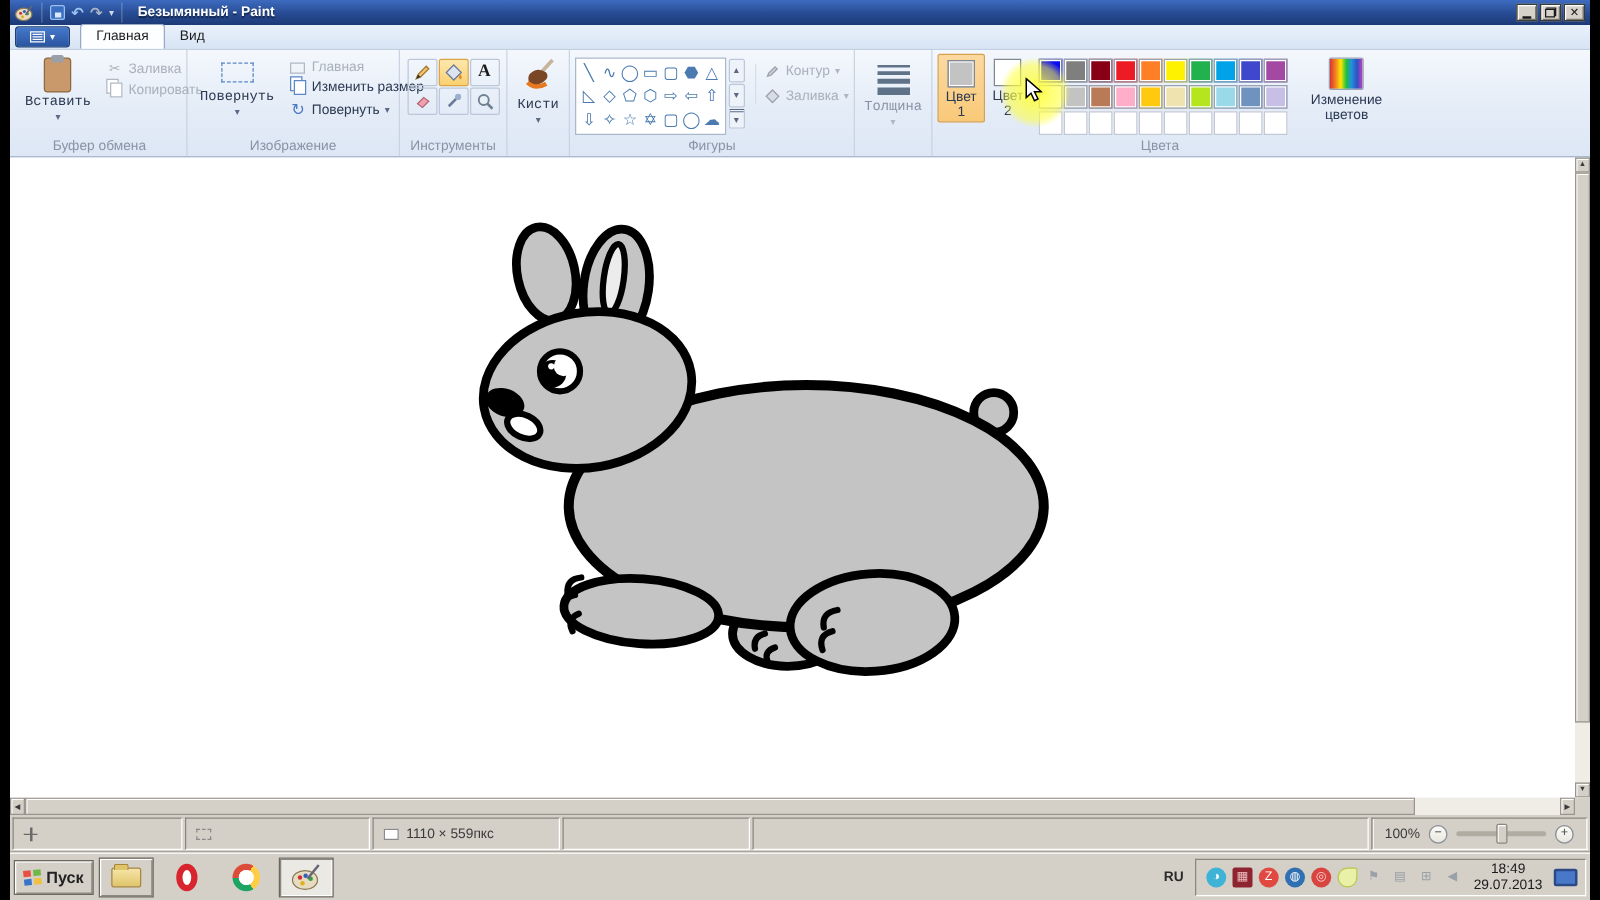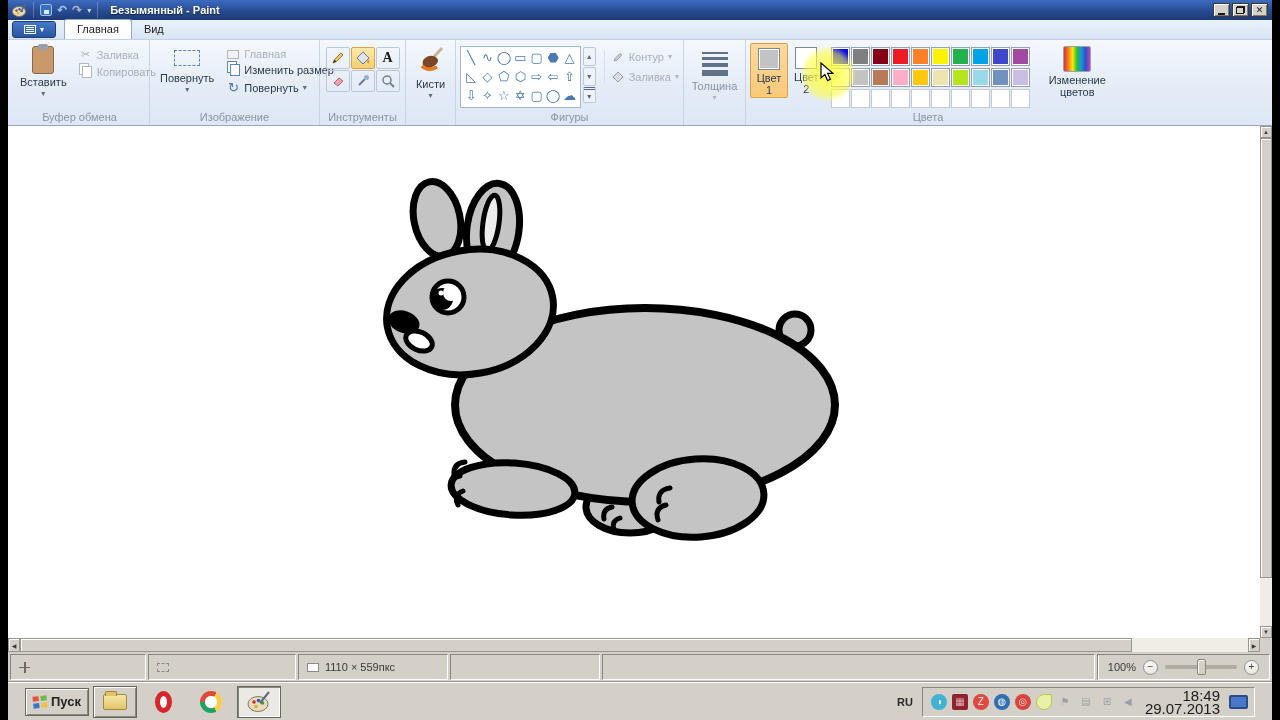--- a/index.html
+++ b/index.html
@@ -36,21 +36,21 @@
 
   
   .ribbon { height:86px; flex:0 0 86px; background:linear-gradient(180deg,#f4f8fd,#e4ecf7 55%,#dde7f5); border-bottom:1px solid #98a8c0; display:flex; align-items:stretch; padding-left:2px; }
   .rgroup { display:flex; flex-direction:column; border-right:1px solid #c8d3e4; }
   .rg-content { flex:1; display:flex; align-items:flex-start; padding:3px 4px 0; }
   .rg-label { flex:0 0 15px; text-align:center; color:#8a93a5; font-size:11px; line-height:14px; }
   .caret { font-size:8px; color:#5a6a85; line-height:8px; }
   .dim .caret { color:#aeb6c2; }
 
   .bigbtn { display:flex; flex-direction:column; align-items:center; justify-content:flex-start; gap:2px; padding:3px 6px 1px; border-radius:2px; }
-  .bigbtn .blabel { color:#2b3a52; line-height:12px; }
+  .bigbtn .blabel { color:#2b3a52; line-height:12px;font-family:Liberation Mono, monospace; }
   .smallcol { display:flex; flex-direction:column; justify-content:flex-start; gap:5px; margin:5px 0 0 6px; }
   .smallbtn { display:flex; align-items:center; gap:4px; color:#2b3a52; white-space:nowrap; }
   .smallbtn.dim, .smallbtn.dim .blabel { color:#a8b0bc; }
   .sicon { width:14px; display:inline-flex; justify-content:center; align-items:center; }
 
   .icon-clipboard { width:22px; height:28px; background:#c9996b; border:1px solid #8a6a42; border-radius:3px; position:relative; }
   .icon-clipboard::before { content:""; position:absolute; top:-3px; left:5px; width:10px; height:6px; background:#9aa0a8; border-radius:2px; }
   .icon-select { width:26px; height:16px; border:1px dashed #5b87c5; margin:4px 0; }
   .icon-copy { width:10px; height:12px; background:#fff; border:1px solid #b0b8c4; box-shadow:-3px -3px 0 -1px #fff,-3px -3px 0 0 #b0b8c4; margin-left:3px; }
   .icon-copy.blue { border-color:#5b87c5; box-shadow:-3px -3px 0 -1px #fff,-3px -3px 0 0 #5b87c5; }
@@ -101,21 +101,21 @@
   .cross::before { content:""; position:absolute; left:0; top:5px; width:11px; height:1.5px; background:#6a6a6a; }
   .cross::after { content:""; position:absolute; top:0; left:5px; height:11px; width:1.5px; background:#6a6a6a; }
   .selrect { width:12px; height:9px; border:1px dashed #8a8a8a; }
   .sizerect { width:12px; height:9px; border:1px solid #8a8a8a; background:#fff; }
   .zoomcell { display:flex; align-items:center; gap:7px; padding:0 10px; border-left:1px solid #8a877f; box-shadow:1px 0 0 #fff inset; }
   .zbtn { width:15px; height:15px; border:1px solid #8a8f98; border-radius:50%; background:linear-gradient(180deg,#fcfcf8,#e8e6de); display:flex; align-items:center; justify-content:center; font-size:10px; color:#444; line-height:1; }
   .ztrack { position:relative; width:72px; height:4px; background:#b0aca2; border-radius:2px; }
   .zthumb { position:absolute; left:45%; top:-6px; width:9px; height:16px; background:#d4d0c8; border:1px solid #8a877f; box-shadow:inset 1px 1px 0 #fff; border-radius:2px; }
 
   
-  .taskbar { flex:0 0 38px; background:#d4d0c8; border-top:1px solid #fff; box-shadow:0 -1px 0 #9a968e; display:flex; align-items:center; padding:0 17px; gap:4px; }
+  .taskbar { flex:0 0 38px; background:#d4d0c8; border-top:1px solid #fff; box-shadow:0 -1px 0 #9a968e; display:flex; align-items:center; padding:0 3px; gap:4px; }
   .startbtn { height:28px; padding:0 7px; background:#d4d0c8; border:1px solid #6a675f; box-shadow:inset 1px 1px 0 #fff, inset -1px -1px 0 #8a877f; display:flex; align-items:center; gap:4px; font-weight:bold; font-size:13px; }
   .flag { position:relative; width:14px; height:12px; transform:rotate(-6deg); }
   .flag i { position:absolute; width:6px; height:5px; }
   .flag .f1{ left:0; top:0; background:#e85042; } .flag .f2{ right:0; top:0; background:#70b84a; }
   .flag .f3{ left:0; bottom:0; background:#3a74c8; } .flag .f4{ right:0; bottom:0; background:#f0c040; }
   .appbtn { width:44px; height:32px; display:flex; align-items:center; justify-content:center; }
   .appbtn.raised { border:1px solid #6a675f; box-shadow:inset 1px 1px 0 #fff, inset -1px -1px 0 #8a877f; }
   .appbtn.pressed { border:1px solid #6a675f; box-shadow:inset 1px 1px 0 #8a877f, inset -1px -1px 0 #fff; background:#ebe9e3; }
   .folder { position:relative; width:24px; height:16px; background:linear-gradient(180deg,#f5e6a8,#e0c46a); border:1px solid #a8863e; border-radius:2px; }
   .folder::before { content:""; position:absolute; top:-4px; left:1px; width:10px; height:4px; background:#e0c46a; border:1px solid #a8863e; border-bottom:none; border-radius:2px 2px 0 0; }
@@ -123,21 +123,21 @@
   .chrome { position:relative; width:22px; height:22px; border-radius:50%; background:conic-gradient(from -90deg,#dd4b39 0deg 120deg,#ffcd46 120deg 240deg,#1da462 240deg 360deg); }
   .chrome::after { content:""; position:absolute; left:5px; top:5px; width:12px; height:12px; border-radius:50%; background:#fff; box-shadow:inset 0 0 0 2.5px #fff; }
   .chrome i { position:absolute; left:7.5px; top:7.5px; width:7px; height:7px; border-radius:50%; background:#4a7edb; }
   .spacer { flex:1; }
   .langbox { padding:2px 5px; font-weight:bold; color:#2a2a2a; }
   .tray { height:30px; display:flex; align-items:center; gap:5px; padding:0 6px 0 8px; border:1px solid; border-color:#8a877f #fff #fff #8a877f; }
   .tray-icon { width:16px; height:16px; display:flex; align-items:center; justify-content:center; font-size:10px; line-height:1; }
   .tray-icon.circle { border-radius:50%; }
   .tray-icon.square { border-radius:2px; }
   .tray-icon.leaf { border-radius:50% 2px 50% 50%; border:1px solid #b8c94a; }
-  .clock { text-align:right; line-height:13px; font-size:15px; color:#1a1a1a; padding:0 4px; }
+  .clock { text-align:center; line-height:13px; font-size:11px; color:#1a1a1a; padding:0 4px; }
   .display-icon { width:19px; height:14px; background:#4a78c8; border:2px solid #2a4a88; border-radius:2px; }
 
   
   .cursor-wrap { position:absolute; left:800px; top:46px; width:56px; height:56px; pointer-events:none; z-index:60; }
   .cursor-glow { position:absolute; inset:0; border-radius:50%; background:radial-gradient(circle, rgba(255,255,60,.95) 0%, rgba(255,255,60,.55) 55%, rgba(255,255,60,0) 72%); }
   .cursor-arrow { position:absolute; left:20px; top:16px; }
 </style>
 </head>
 <body>
 

